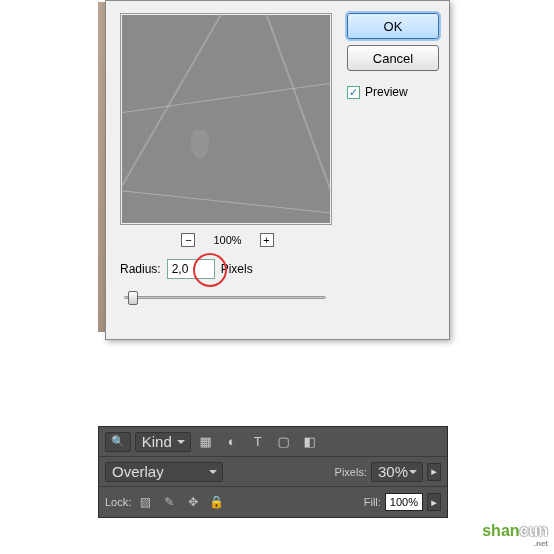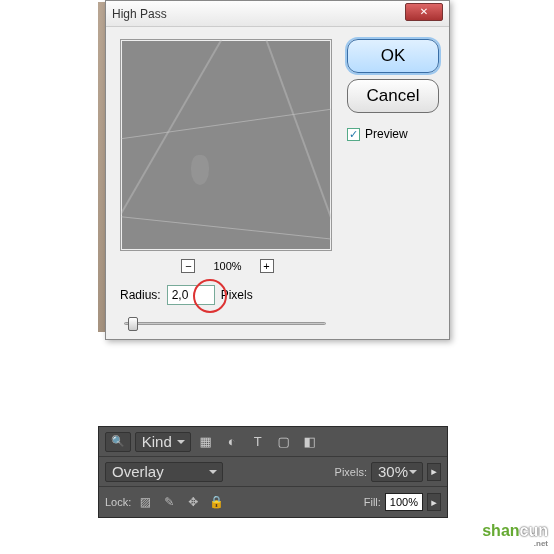--- a/index.html
+++ b/index.html
@@ -24,21 +24,21 @@
 .radius-row { display: flex; align-items: center; gap: 6px; margin-top: 12px; position: relative; }
 .radius-label { font-size: 12px; }
 .radius-input { width: 48px; height: 20px; border: 1px solid #7a9; background: #fff; text-align: left; padding: 0 4px; font-size: 12px; }
 .radius-unit { font-size: 12px; }
 .circle { position: absolute; left: 73px; top: -6px; width: 34px; height: 34px; border: 2px solid #d33; border-radius: 50%; pointer-events: none; }
 .slider { margin-top: 10px; width: 210px; height: 16px; position: relative; }
 .slider .track { position:absolute; left:4px; right:4px; top:7px; height:3px; background:#c8c8c8; border:1px solid #999; border-radius:2px;}
 .slider .thumb { position:absolute; left:8px; top:2px; width:10px; height:14px; background:linear-gradient(#fff,#ccc); border:1px solid #666; border-radius:2px;}
 
 .right { width: 92px; display: flex; flex-direction: column; gap: 6px; }
-.btn { height: 34px; border: 1px solid #707070; border-radius: 11px; background: linear-gradient(#fefefe,#e2e2e2); display: flex; align-items: center; justify-content: center; font-size: 17px; }
+.btn { height: 26px; border: 1px solid #707070; border-radius: 3px; background: linear-gradient(#fefefe,#e2e2e2); display: flex; align-items: center; justify-content: center; font-size: 13px; }
 .btn.primary { border: 1px solid #3a6ea5; background: linear-gradient(#dff0ff,#b8ddff); box-shadow: 0 0 0 2px #9cc7ee; }
 .chk-row { display: flex; align-items: center; gap: 5px; margin-top: 8px; font-size: 12px; }
 .chk { width: 13px; height: 13px; border: 1px solid #5a8; background: #fff; display:flex; align-items:center; justify-content:center; color:#27a; font-size:11px; line-height:1;}
 
 .bg-strip { position:absolute; left:98px; top:2px; width:8px; height:330px; background:linear-gradient(#8a6a4a,#6a4a2a); opacity:0.6;}
 
 
 .panel { position: absolute; left: 98px; top: 426px; width: 350px; background: #535353; border: 1px solid #2a2a2a; color: #ddd; }
 .prow { display: flex; align-items: center; height: 30px; border-bottom: 1px solid #3a3a3a; padding: 0 6px; gap: 4px; font-size: 11px; }
 .prow:last-child { border-bottom: none; }
@@ -57,26 +57,20 @@
 .wm .g { color:#6a3; }
 .wm .w { color:#fff; text-shadow:0 0 2px #000; }
 .wm .sub { font-size:8px; color:#888; display:block; text-align:right; line-height:1;}
 </style>
 </head>
 <body>
 
 <div class="bg-strip"></div>
 
 <div class="dialog">
-  <div class="titlebar">
-    <span class="title">High Pass</span>
-    <div class="close-btn">
-      <span>✕</span>
-    </div>
-  </div>
   <div class="body">
     <div class="left">
       <div class="preview-img">
         <div class="line1"></div>
           <div class="line2"></div>
           <div class="blob"></div>
       </div>
       <div class="zoom-row">
         <div class="zoom-btn">
             <span>−</span>

